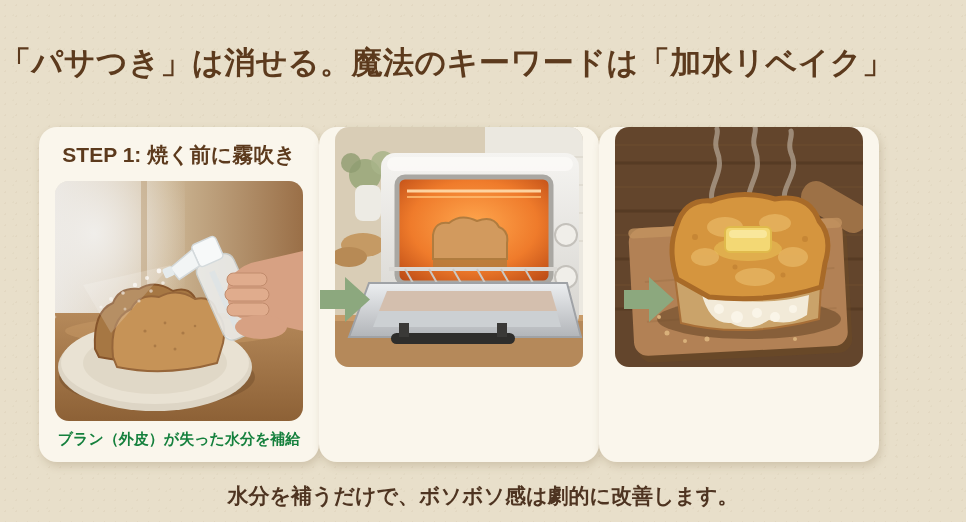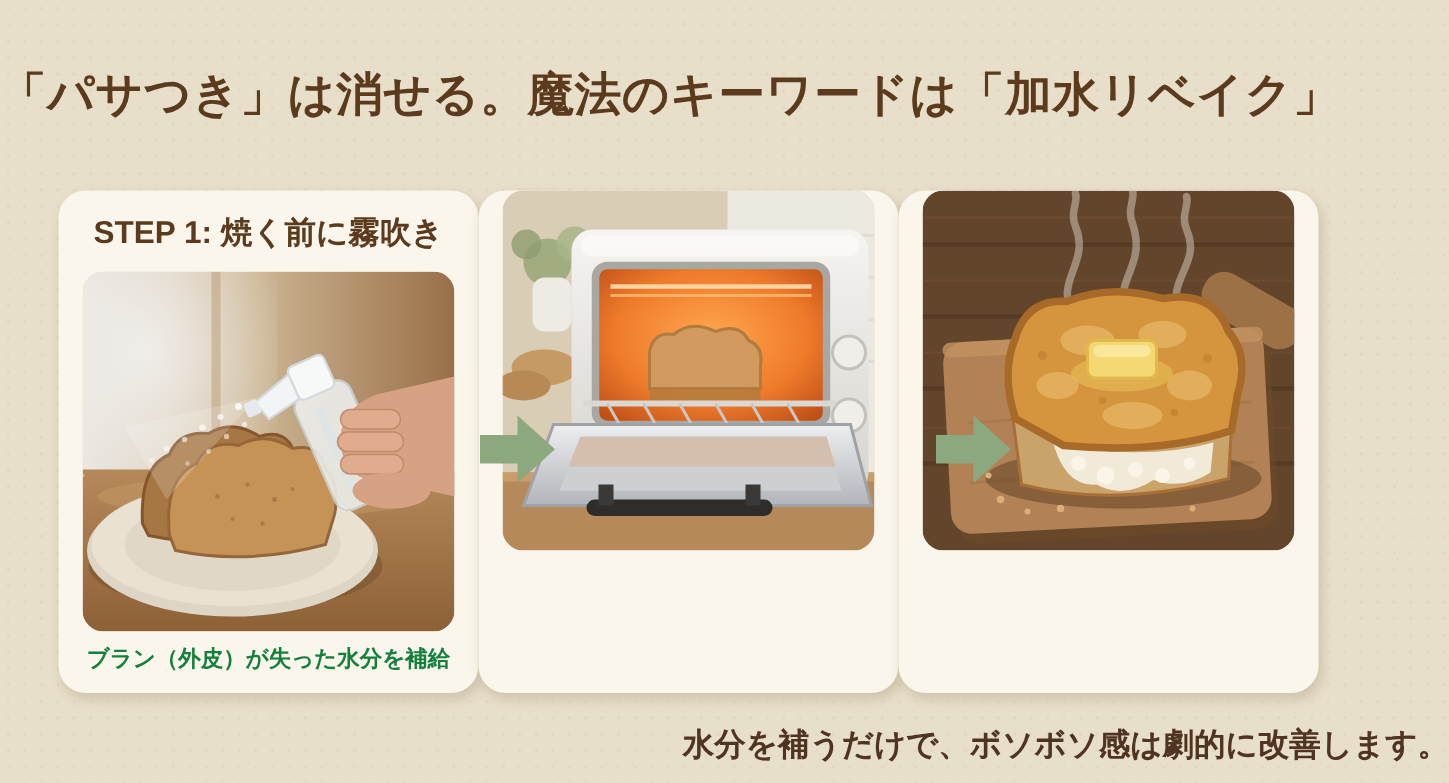--- a/index.html
+++ b/index.html
@@ -55,21 +55,21 @@
     font-size:15px;font-weight:600;
     color:#15803d;white-space:nowrap;
   }
   .arrow{
     position:absolute;top:277px;width:50px;height:45px;z-index:5;
   }
   .arrow-1{left:320px;}
   .arrow-2{left:624px;}
   .footer{
     position:absolute;bottom:12px;left:0;width:100%;
-    margin:0;text-align:right;
+    margin:0;text-align:center;
     font-size:21px;font-weight:700;
     color:#4e3421;
   }
 </style>
 </head>
 <body>
 
 <div class="stage">
 
   <h1 class="title">「パサつき」は消せる。魔法のキーワードは「加水リベイク」</h1>

